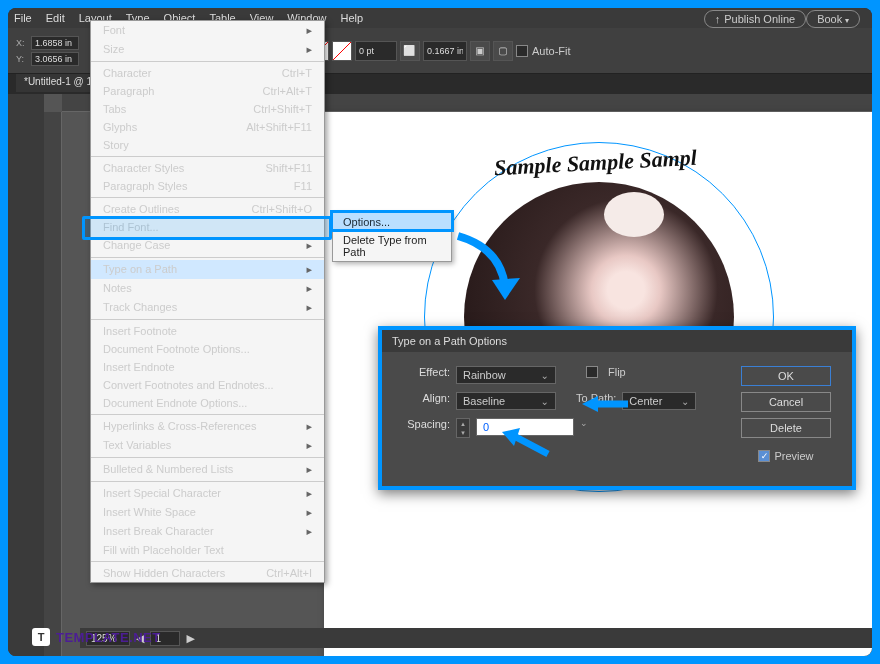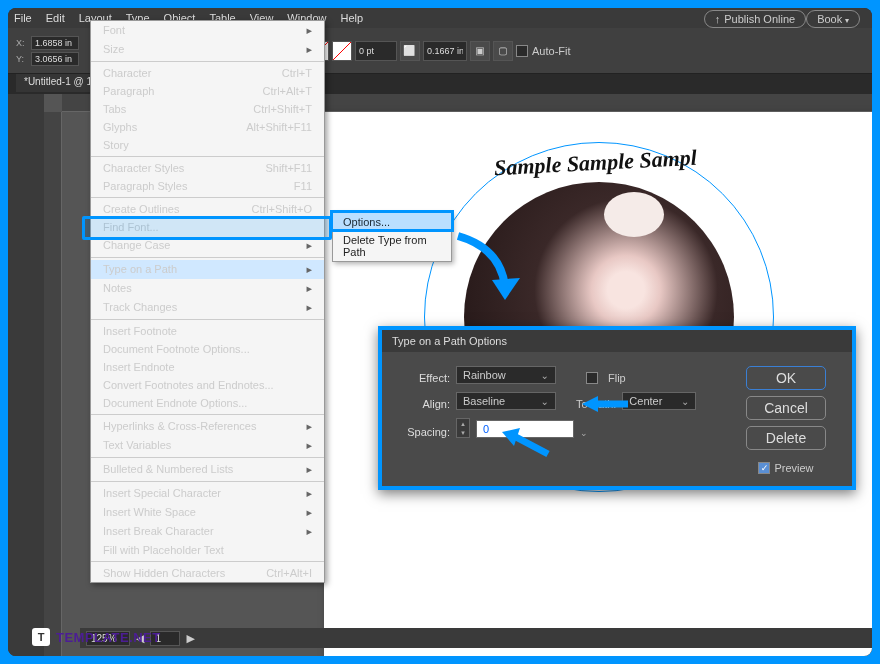--- a/index.html
+++ b/index.html
@@ -40,32 +40,32 @@
 .hl1{top:216px;left:82px;width:250px;height:24px}
 .submenu{position:absolute;top:212px;left:332px;width:120px;background:#f5f5f5;border:1px solid #999;z-index:55;box-shadow:2px 2px 5px rgba(0,0,0,.3)}
 .submenu .mi{padding:3px 10px;color:#222;font-size:11px}
 .hl2{position:absolute;top:210px;left:330px;width:124px;height:22px;border:3px solid #0095ff;background:rgba(0,149,255,.1);z-index:60}
 .arrow1{position:absolute;top:228px;left:450px;z-index:70}
 .arrow1 svg{width:80px;height:80px}
 .dialog{position:absolute;top:326px;left:378px;width:478px;height:164px;background:#4a4a4a;border:4px solid #0095ff;z-index:80;box-shadow:0 4px 12px rgba(0,0,0,.5)}
 .dlgtitle{background:#3a3a3a;padding:5px 10px;font-size:11px;color:#ddd}
 .dlgbody{padding:14px;display:flex}
 .dlgleft{flex:1}
-.frow{display:flex;align-items:flex-end;margin-bottom:8px;gap:6px}
+.frow{display:flex;align-items:flex-start;margin-bottom:8px;gap:6px}
 .flbl{width:54px;text-align:right;font-size:11px;color:#ddd}
 .fsel{background:#2a2a2a;border:1px solid #666;padding:2px 6px;font-size:11px;color:#ddd;width:100px;display:flex;justify-content:space-between;align-items:center}
 .fsel::after{content:"⌄";font-size:10px;color:#aaa}
 .fnum{background:#fff;border:1px solid #666;padding:2px 6px;font-size:11px;color:#0060ff;width:98px}
 .stepper{display:flex;flex-direction:column;border:1px solid #666}
 .stepper div{width:12px;height:9px;background:#3a3a3a;display:flex;align-items:center;justify-content:center;font-size:7px;color:#aaa;line-height:1}
 .chk{width:12px;height:12px;border:1px solid #888;background:#2a2a2a;display:inline-block;margin-right:4px;vertical-align:middle}
 .chk.on{background:#5a8fd4}
 .chk.on::after{content:"✓";color:#fff;font-size:9px;display:block;text-align:center;line-height:11px}
 .dlgright{width:104px;display:flex;flex-direction:column;gap:6px;align-items:center}
-.btn{border:1px solid #888;border-radius:5px;padding:3px 0;width:80px;text-align:center;font-size:14px;color:#ddd;cursor:pointer}
+.btn{border:1px solid #888;border-radius:0;padding:3px 0;width:90px;text-align:center;font-size:11px;color:#ddd;cursor:pointer}
 .btn.primary{border-color:#3a7fd4}
 .prev{margin-top:6px;display:flex;align-items:center;font-size:11px;color:#ddd}
 .bluearrow{position:absolute;z-index:90}
 .ba1{top:394px;left:580px;width:50px;height:20px}
 .ba2{top:428px;left:500px;width:50px;height:30px}
 .watermark{position:absolute;bottom:18px;left:32px;z-index:100;display:flex;align-items:center;gap:6px}
 .wmico{width:18px;height:18px;background:#fff;border-radius:3px;display:flex;align-items:center;justify-content:center;color:#333;font-weight:700;font-size:11px}
 .wmtxt{color:#4c1d95;font-weight:600;font-size:13px;letter-spacing:.5px}
 .botbar{position:absolute;bottom:8px;left:36px;right:0;height:20px;background:#3a3a3a;display:flex;align-items:center;padding:0 6px;gap:6px;font-size:10px;color:#aaa}
 .botfld{background:#2a2a2a;border:1px solid #555;padding:1px 4px;font-size:10px;color:#ddd}

